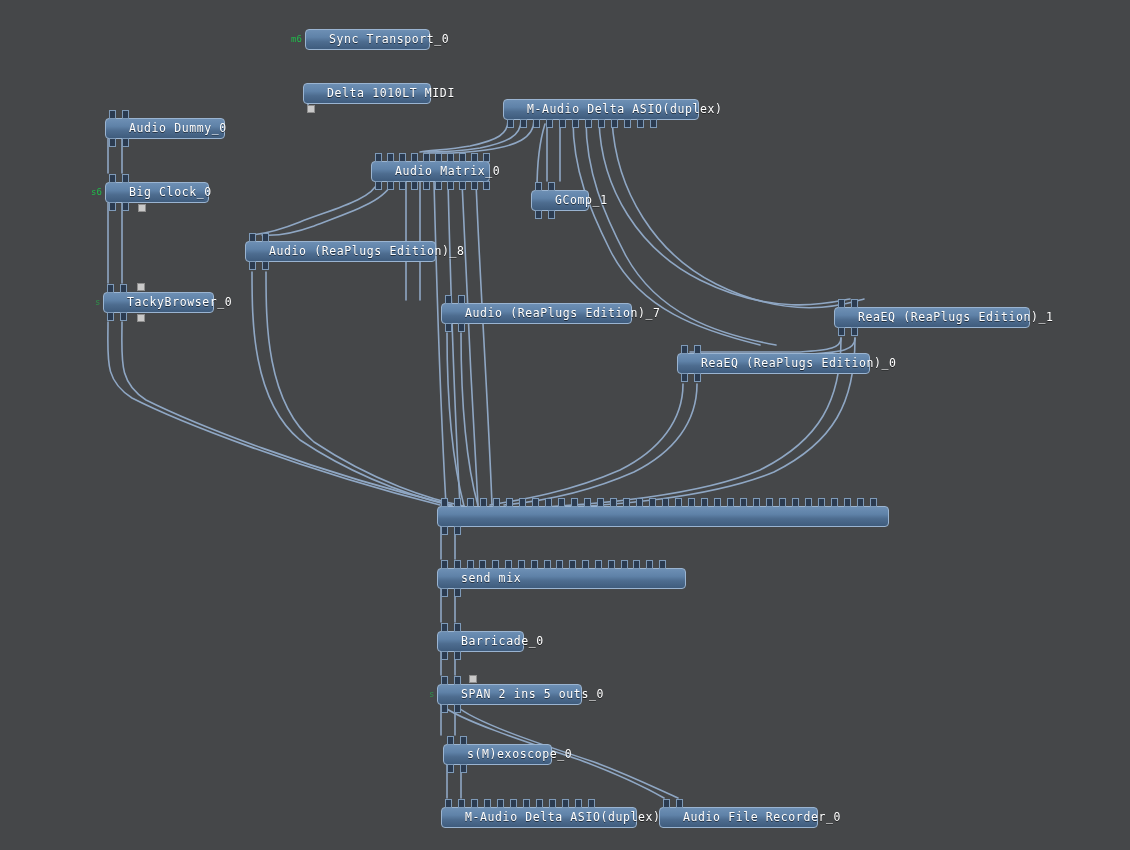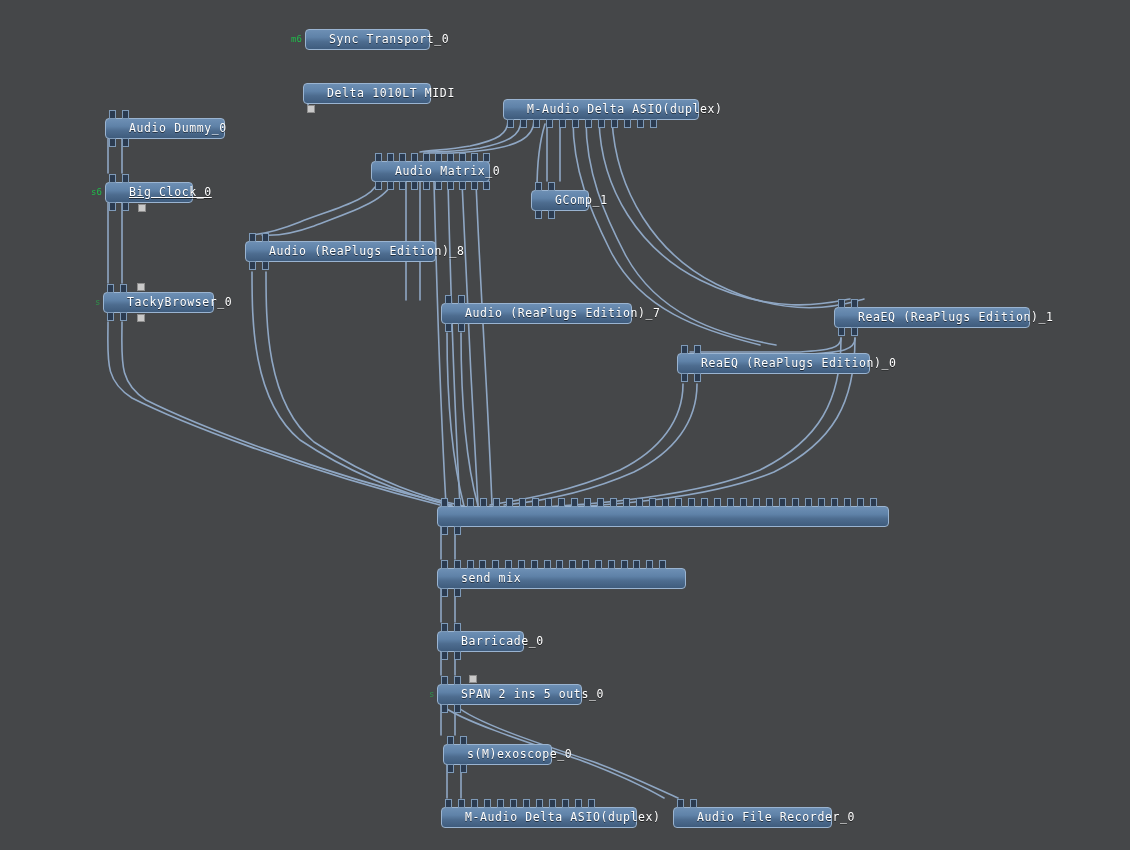--- a/index.html
+++ b/index.html
@@ -214,21 +214,21 @@
           <div class="port" style="left: 27px;"></div>
           <div class="port" style="left: 39px;"></div>
           <div class="port" style="left: 51px;"></div>
           <div class="port" style="left: 63px;"></div>
           <div class="port" style="left: 75px;"></div>
           <div class="port" style="left: 87px;"></div>
           <div class="port" style="left: 99px;"></div>
           <div class="port" style="left: 111px;"></div>
         </div>
       </div>
-      <div class="node" style="left: 105px; top: 182px; width: 88px; text-decoration: underline;">
+      <div class="node" style="left: 105px; top: 182px; width: 104px;">
         <span class="label">Big Clock_0</span>
         <div class="ports top" style="width: 87px;">
           <div class="port" style="left: 3px;"></div>
           <div class="port" style="left: 16px;"></div>
         </div>
         <div class="ports bot" style="width: 87px;">
           <div class="port" style="left: 3px;"></div>
           <div class="port" style="left: 16px;"></div>
         </div>
         <div class="midiport" style="left: 32px; bottom: -10px;"></div>
@@ -418,21 +418,21 @@
           <div class="port" style="left: 68px;"></div>
           <div class="port" style="left: 81px;"></div>
           <div class="port" style="left: 94px;"></div>
           <div class="port" style="left: 107px;"></div>
           <div class="port" style="left: 120px;"></div>
           <div class="port" style="left: 133px;"></div>
           <div class="port" style="left: 146px;"></div>
         </div>
         <div class="ports bot" style="width: 196px;"></div>
       </div>
-      <div class="node" style="left: 673px; top: 807px; width: 159px;">
+      <div class="node" style="left: 659px; top: 807px; width: 159px;">
         <span class="label">Audio File Recorder_0</span>
         <div class="ports top" style="width: 159px;">
           <div class="port" style="left: 3px;"></div>
           <div class="port" style="left: 16px;"></div>
         </div>
         <div class="ports bot" style="width: 159px;"></div>
       </div>
     </div>
 </div>
 

